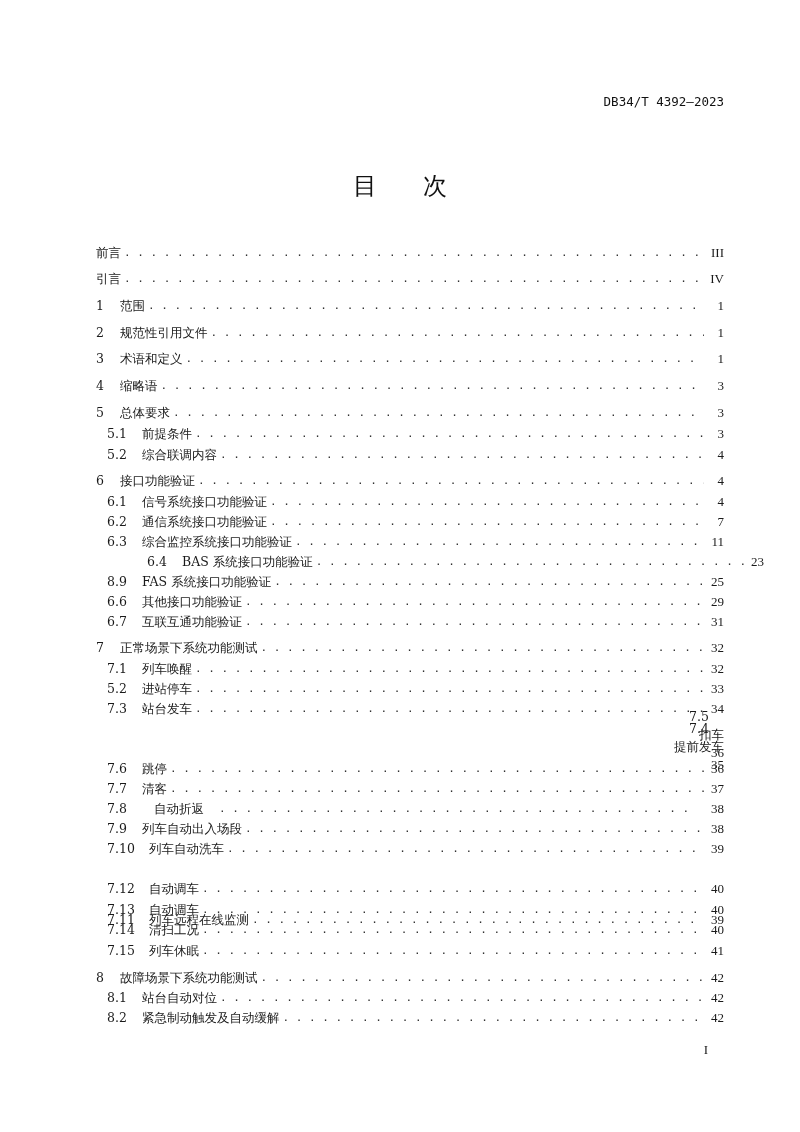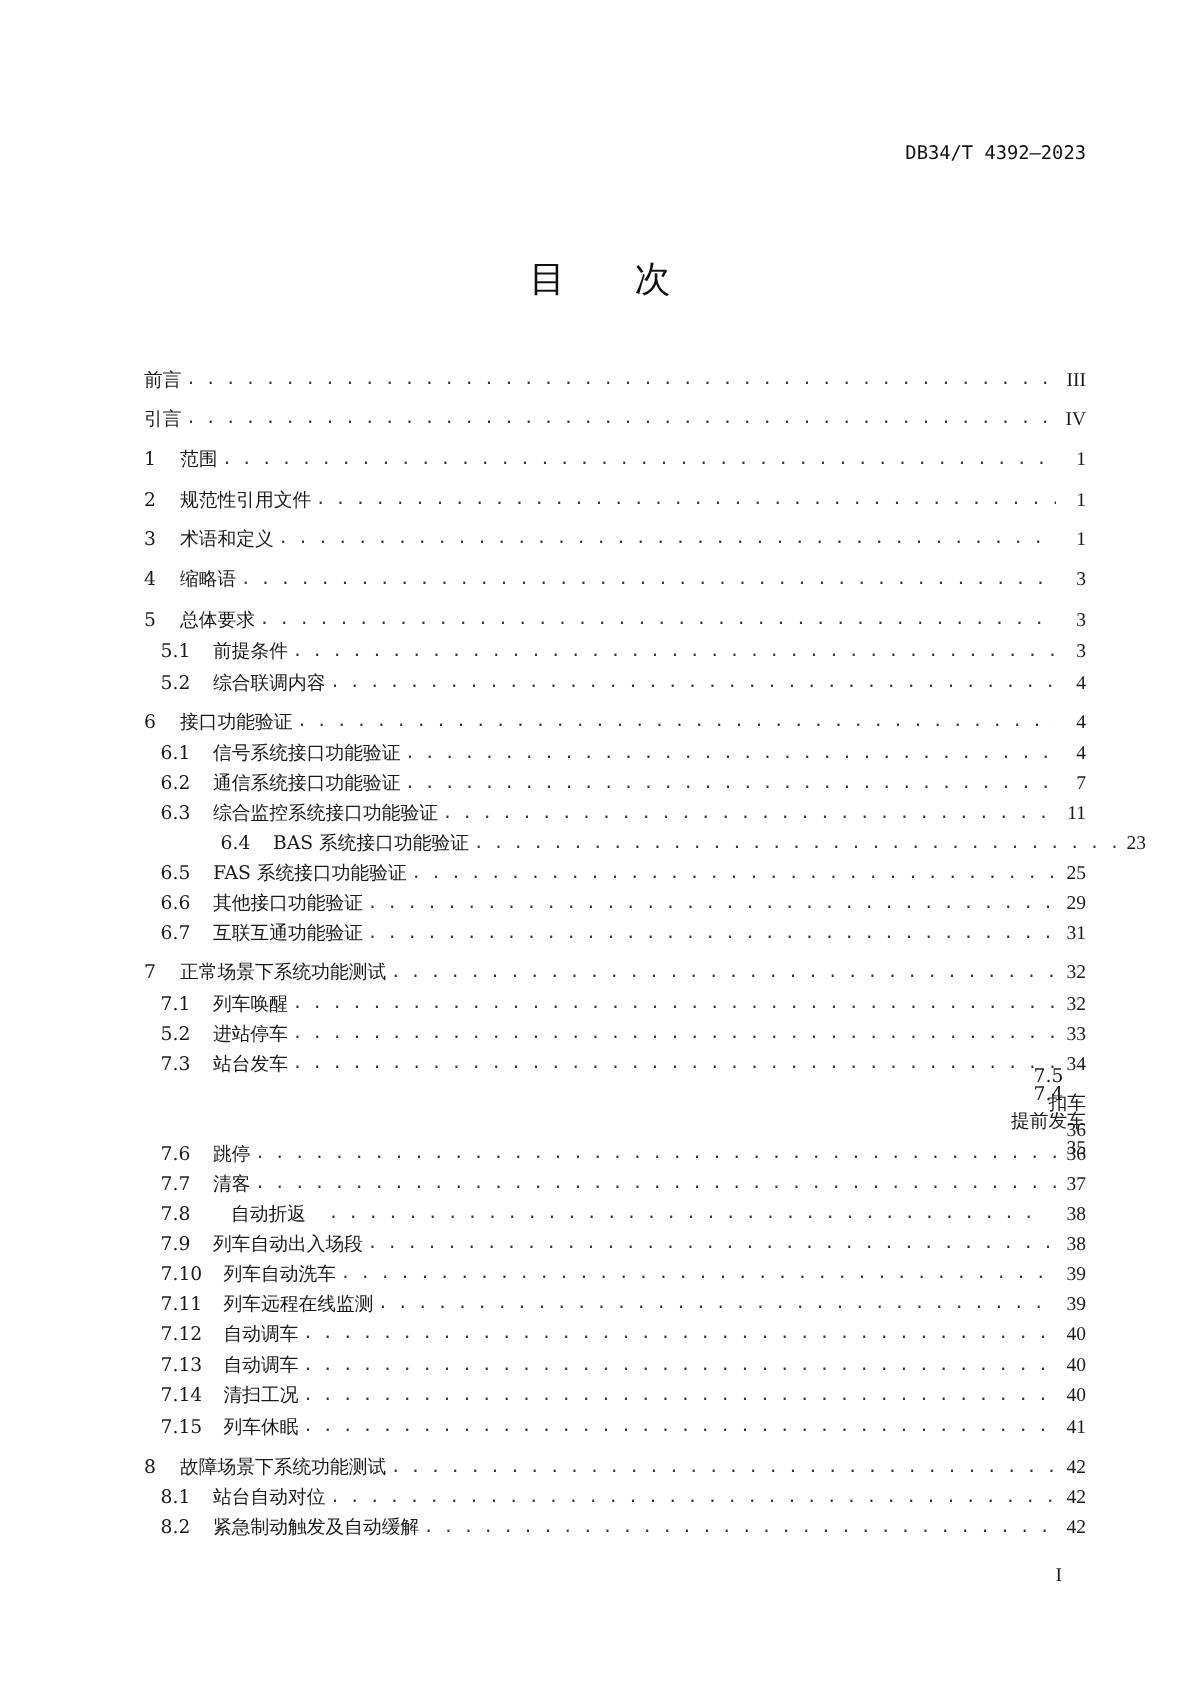--- a/index.html
+++ b/index.html
@@ -112,21 +112,21 @@
       <span class="dots"></span>
       <span class="page">11</span>
     </div>
     <div class="row lvl2" style="top: 553px; margin-left: 40px;">
       <span class="num">6.4</span>
       <span class="label">BAS 系统接口功能验证</span>
       <span class="dots"></span>
       <span class="page">23</span>
     </div>
     <div class="row lvl2" style="top: 573px;">
-      <span class="num">6.5</span>
+      <span class="num">8.9</span>
       <span class="label">FAS 系统接口功能验证</span>
       <span class="dots"></span>
       <span class="page">25</span>
     </div>
     <div class="row lvl2" style="top: 593px;">
       <span class="num">6.6</span>
       <span class="label">其他接口功能验证</span>
       <span class="dots"></span>
       <span class="page">29</span>
     </div>
@@ -195,21 +195,21 @@
       <span class="label">列车自动出入场段</span>
       <span class="dots"></span>
       <span class="page">38</span>
     </div>
     <div class="row lvl2 wide" style="top: 840px;">
       <span class="num">7.10</span>
       <span class="label">列车自动洗车</span>
       <span class="dots"></span>
       <span class="page">39</span>
     </div>
-    <div class="row lvl2 wide" style="top: 860px; align-items: flex-end;">
+    <div class="row lvl2 wide" style="top: 911px; align-items: flex-end;">
       <span class="num">7.11</span>
       <span class="label">列车远程在线监测</span>
       <span class="dots"></span>
       <span class="page">39</span>
     </div>
     <div class="row lvl2 wide" style="top: 880px;">
       <span class="num">7.12</span>
       <span class="label">自动调车</span>
       <span class="dots"></span>
       <span class="page">40</span>

